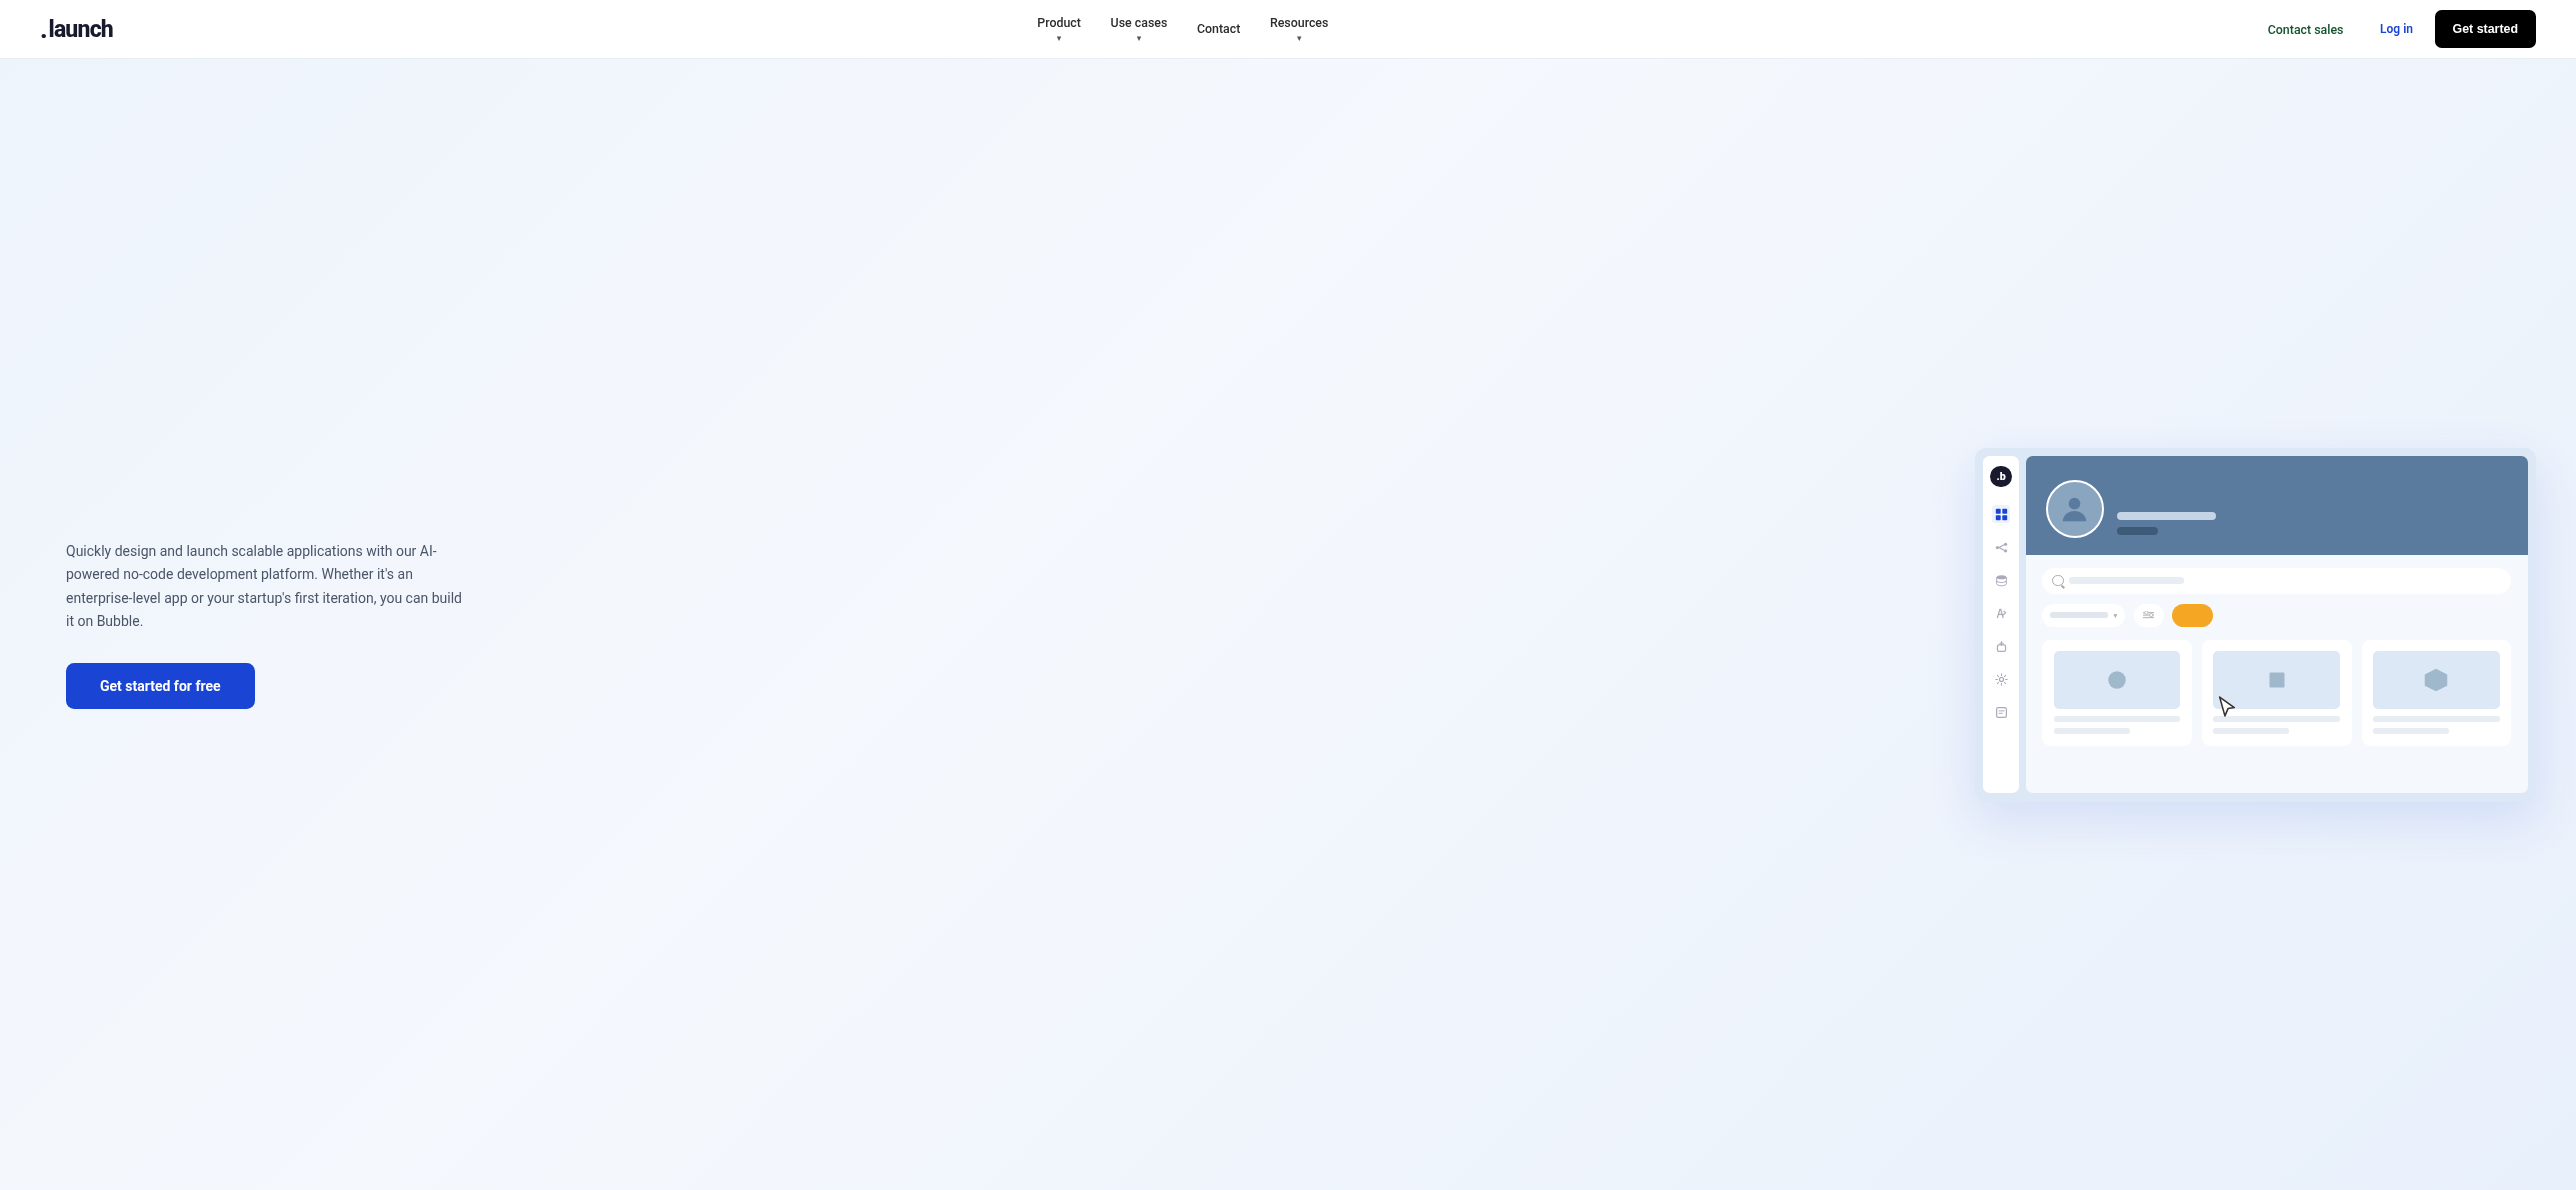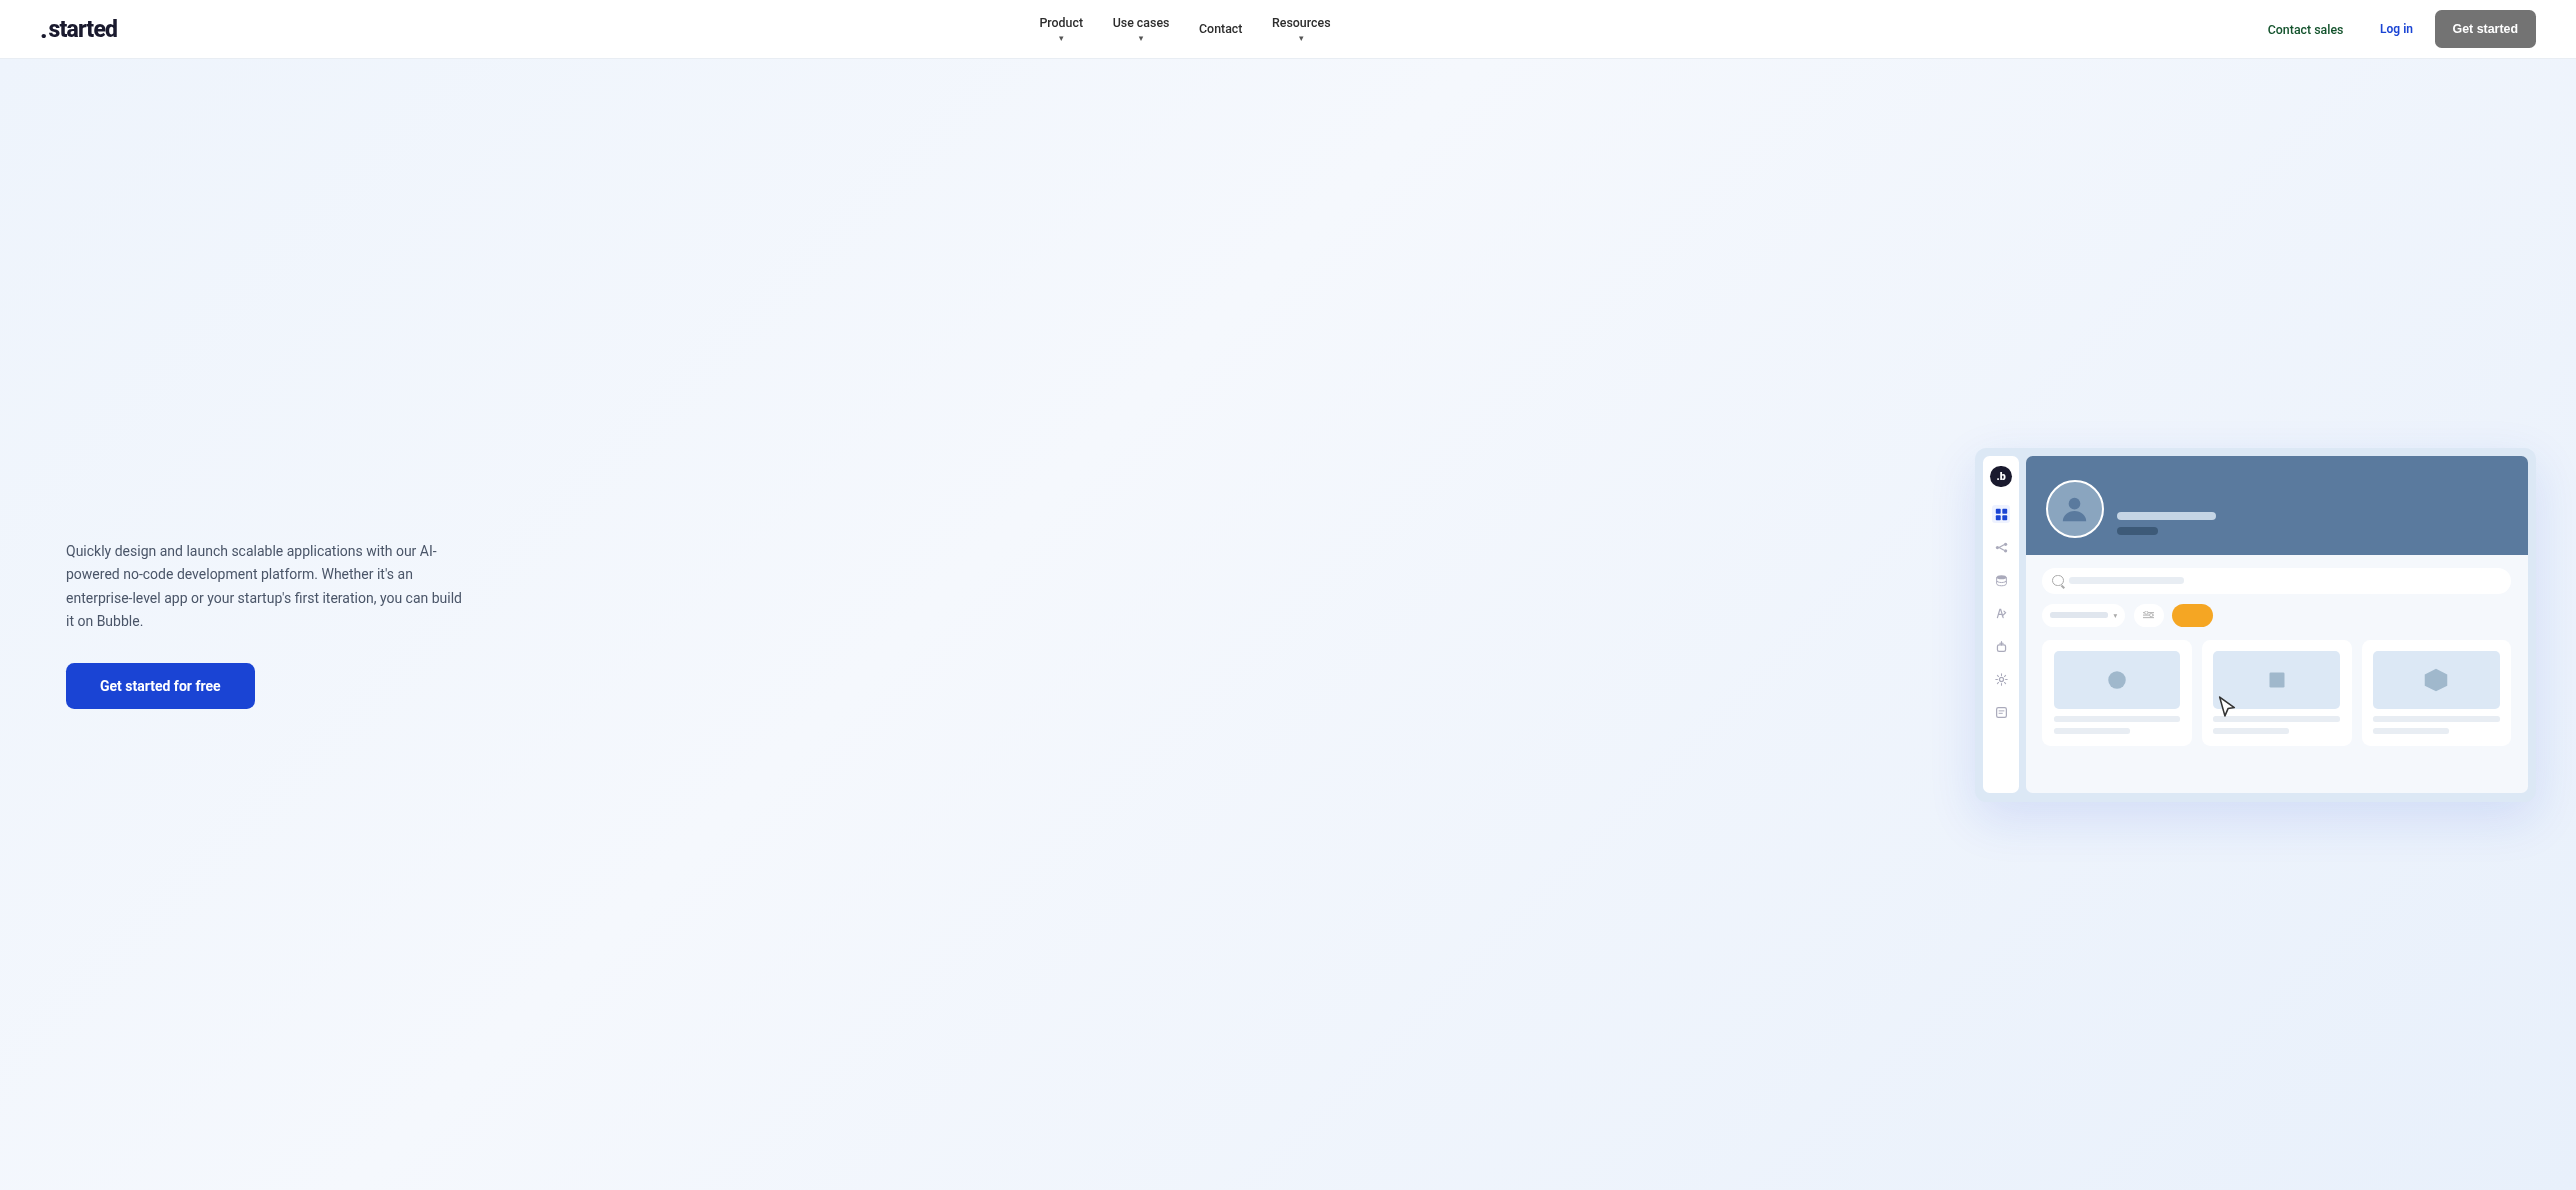--- a/index.html
+++ b/index.html
@@ -100,21 +100,21 @@
       border-radius: 5px;
       white-space: nowrap;
       text-decoration: none;
     }
 
     .get-started-btn {
       padding: 12px 18px;
       font-size: 12.4px;
       font-weight: 700;
       color: #fff;
-      background: #737373;
+      background: #000000;
       border: none;
       border-radius: 6.6px;
       cursor: pointer;
       white-space: nowrap;
     }
 
     
     .hero {
       display: flex;
       align-items: center;
@@ -431,21 +431,21 @@
       height: 23px;
     }
   </style>
 </head>
 <body>
 
 <nav class="navbar">
   <div class="navbar-left">
     <a class="logo" href="#">
       <span class="logo-dot">.</span>
-      <span>started</span>
+      <span>launch</span>
     </a>
   </div>
 
   <div class="navbar-center">
     <a class="nav-item" href="#">
       <span>Product</span>
       <span class="chevron">▾</span>
     </a>
     <a class="nav-item" href="#">
       <span>Use cases</span>

